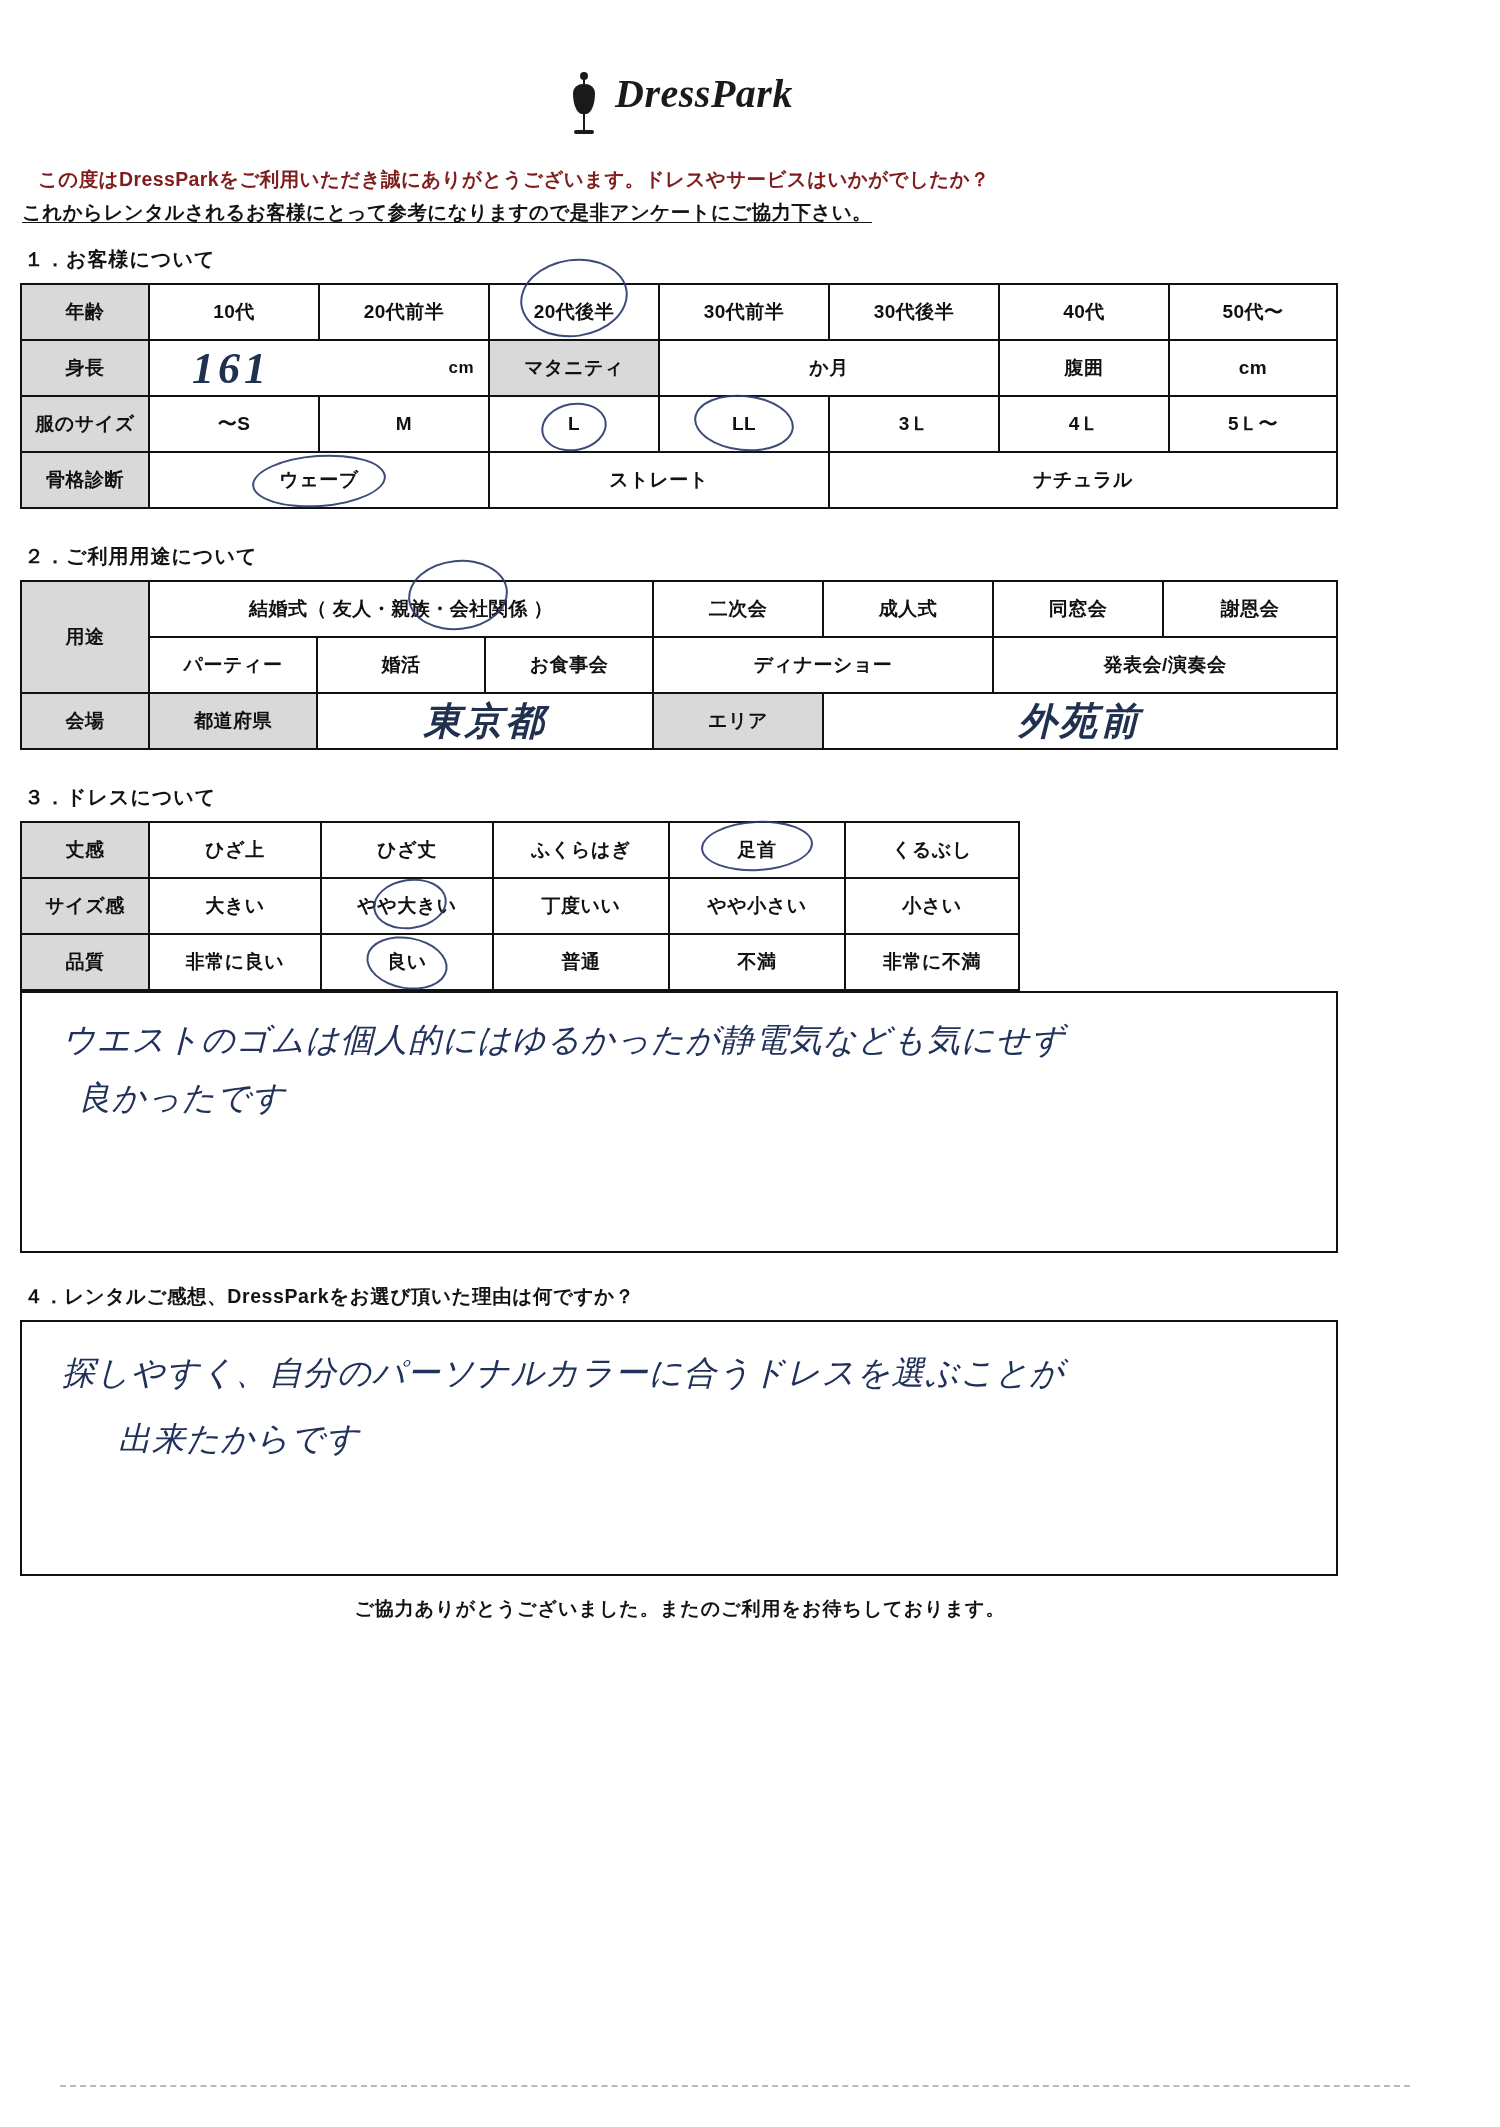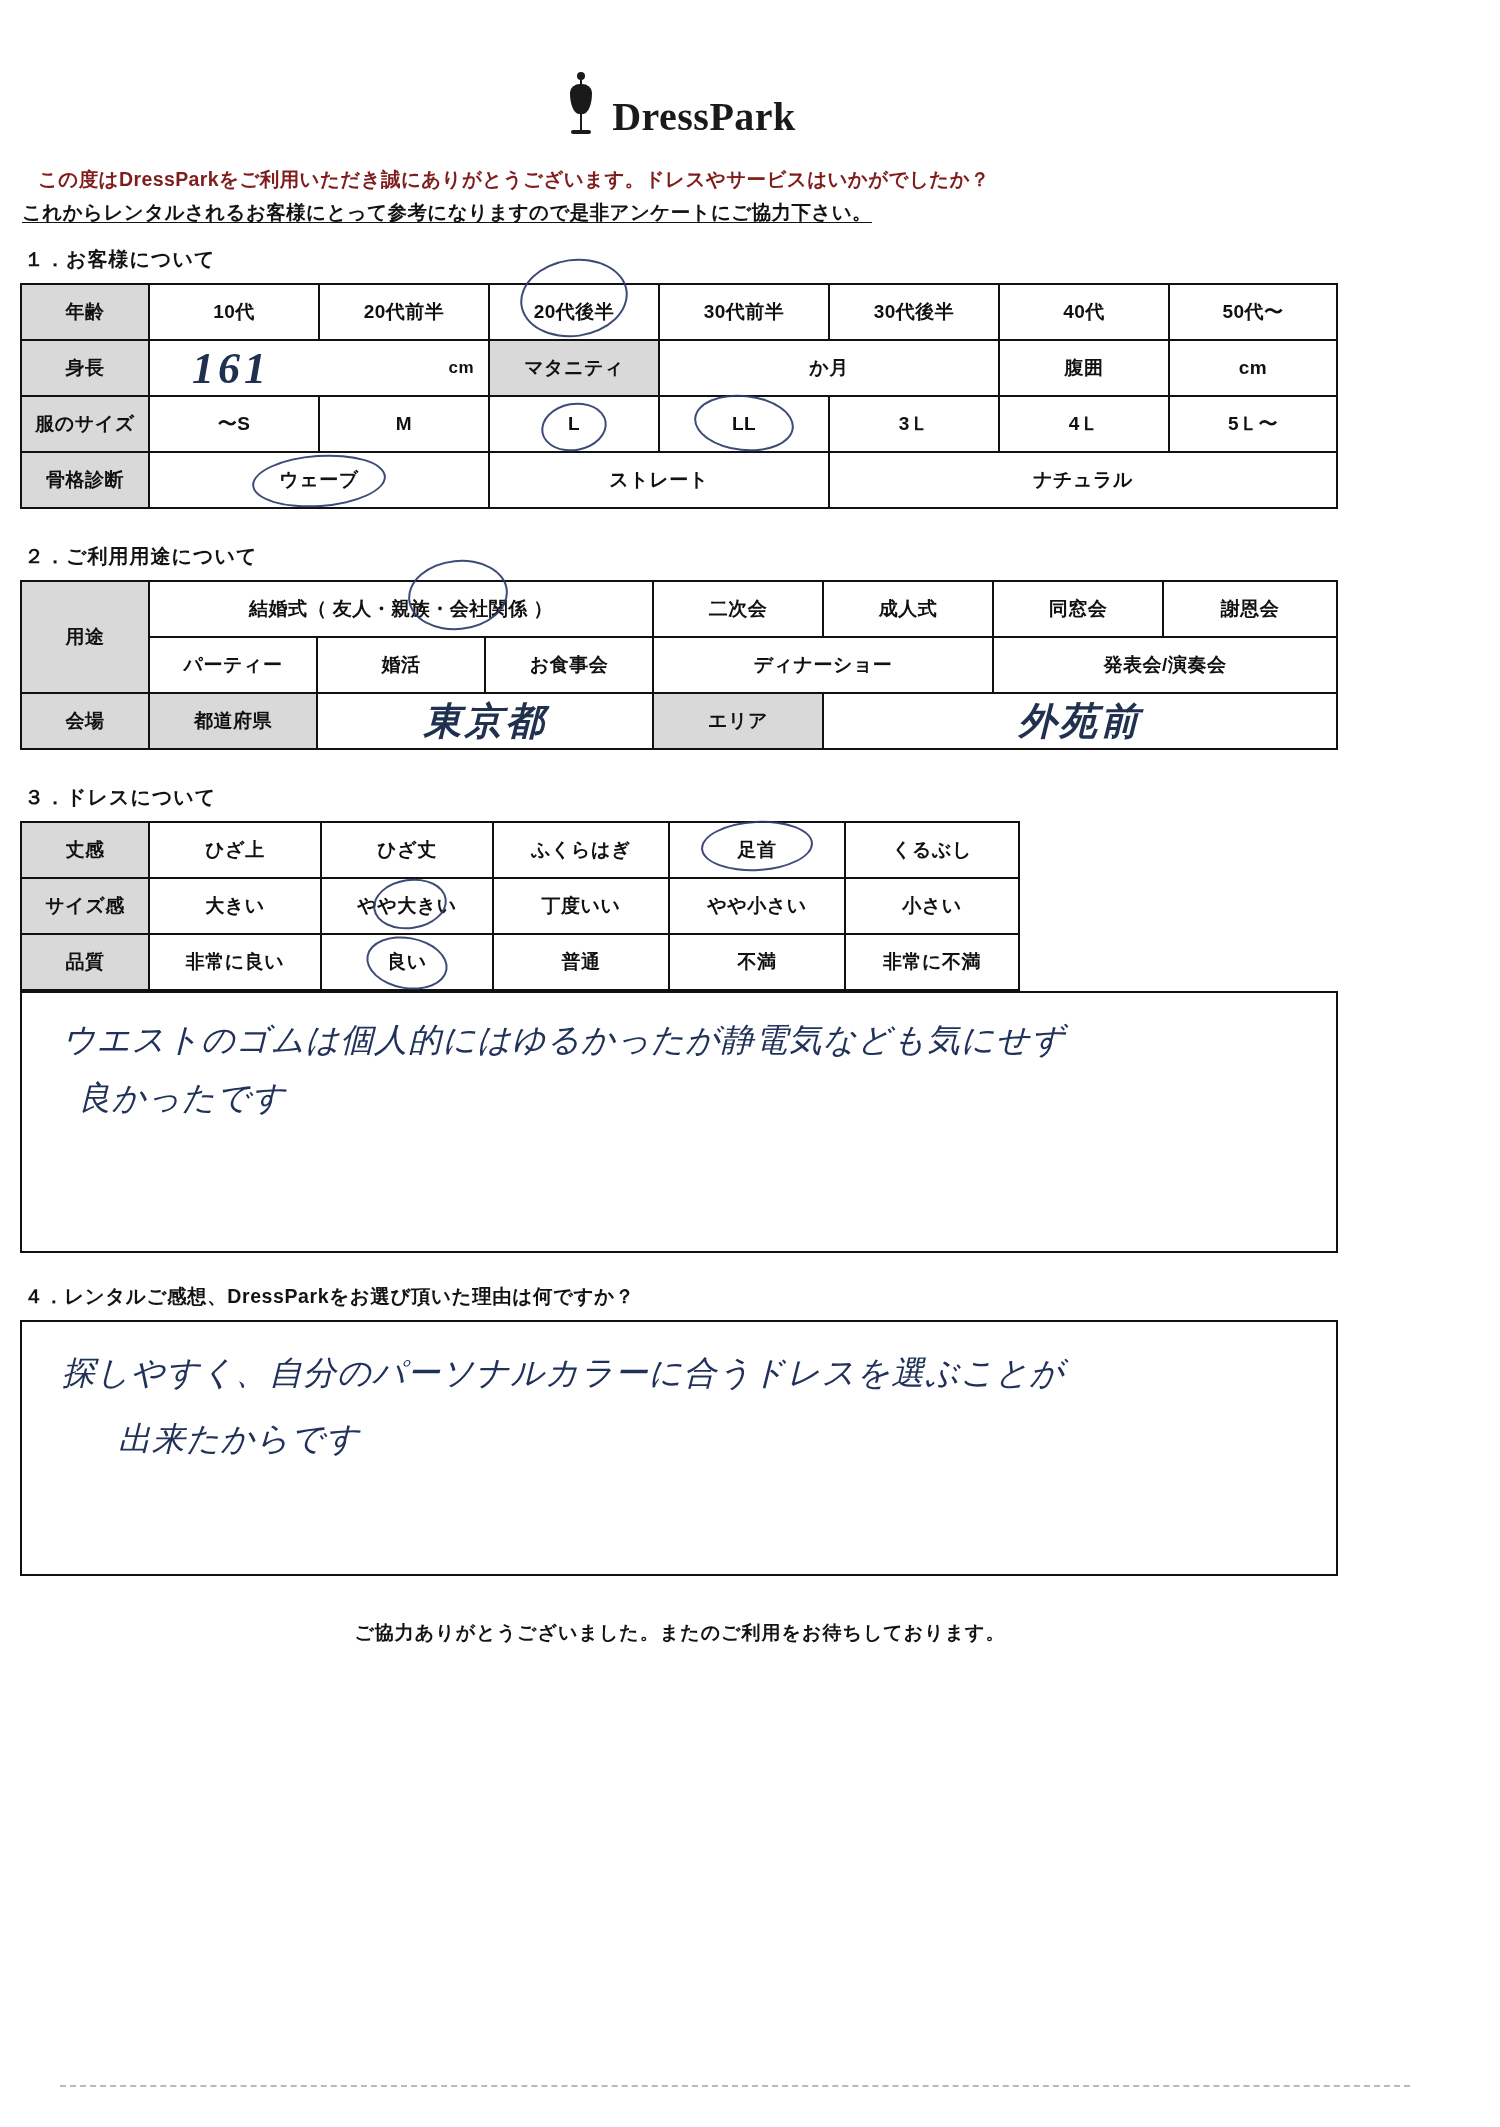--- a/index.html
+++ b/index.html
@@ -24,24 +24,25 @@
   .sheet {
     position: absolute;
     left: 20px;
     top: 70px;
     width: 1320px;
   }
 
   
   .logo-wrap {
     display: flex;
-    align-items: flex-end;
+    align-items: flex-start;
     justify-content: center;
     gap: 14px;
     margin-bottom: 26px;
+    font-style: italic;
   }
   .logo-mark {
     width: 34px;
     height: 70px;
     position: relative;
   }
   .logo-text {
     font-family: "Liberation Serif", "DejaVu Serif", serif;
     font-size: 40px;
     letter-spacing: 0.5px;
@@ -173,21 +174,21 @@
   .a1 { left: 40px; top: 30px; }
   .a2 { left: 78px; top: 92px; }
   .a3 { left: 40px; top: 34px; }
   .a4 { left: 96px; top: 100px; }
 
   .closing {
     text-align: center;
     font-size: 19px;
     font-weight: 700;
     letter-spacing: 1px;
-    margin-top: 44px;
+    margin-top: 20px;
     color: #131313;
   }
 
   .scan-line {
     position: absolute;
     left: 60px;
     right: 90px;
     bottom: 40px;
     border-top: 2px dashed #b9b9b9;
     height: 0;

